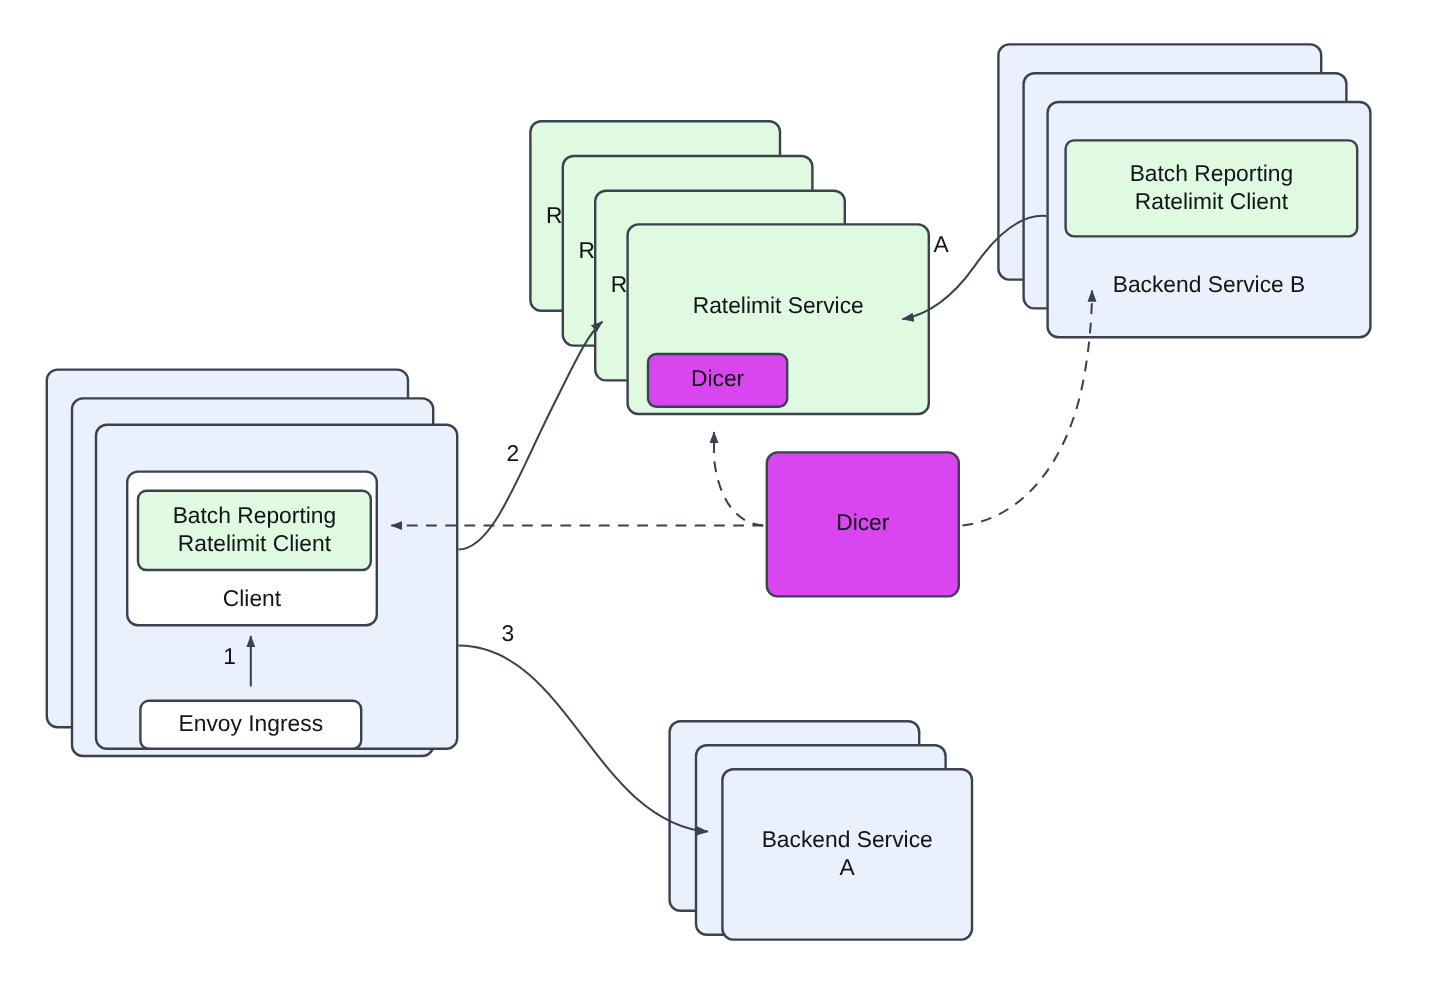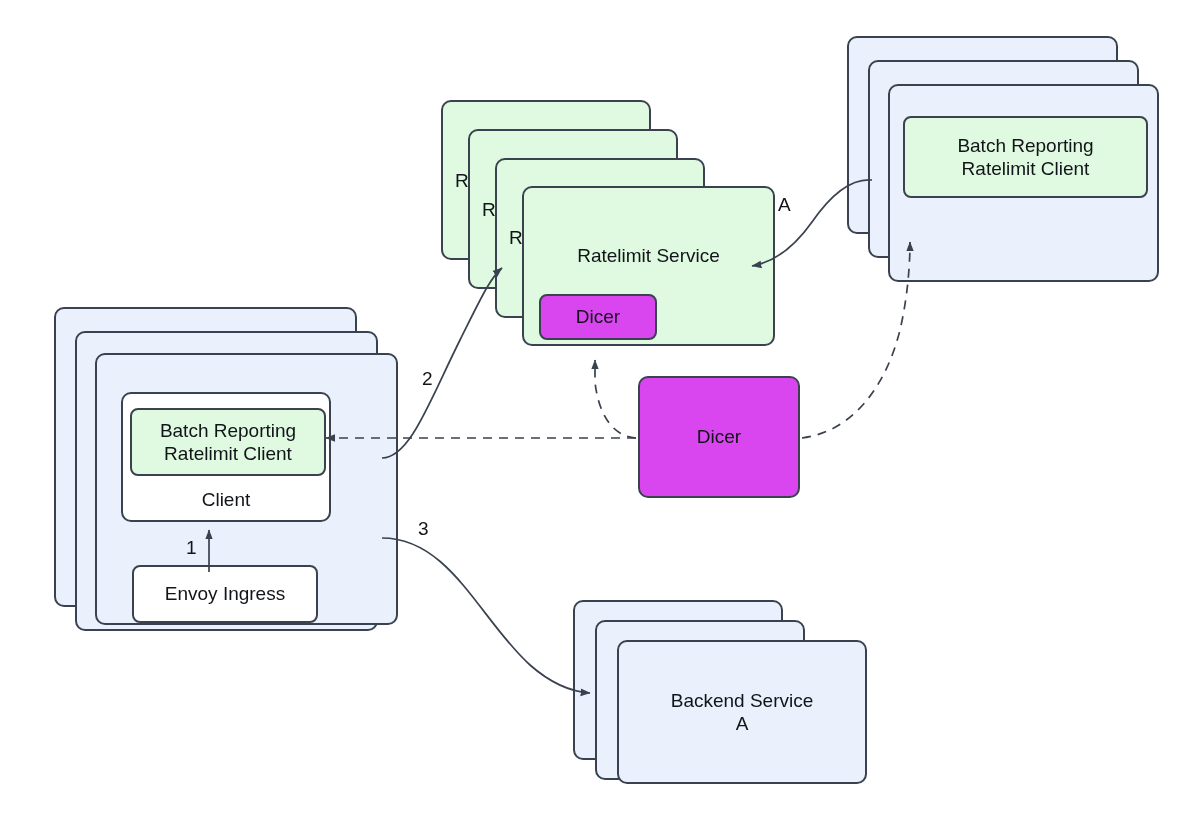--- a/index.html
+++ b/index.html
@@ -18,21 +18,21 @@
     border-radius:10px;
     display:flex;
     align-items:center;
     justify-content:center;
     text-align:center;
     color:#111418;
     font-size:19px;
     line-height:1.22;
     white-space:pre-line;
   }
-  .fill-blue{background:#EAF1FC;margin-left:16px;}
+  .fill-blue{background:#EAF1FC;}
   .fill-lightgreen{background:#E0FAE1;}
   .fill-green{background:#d946ef;}
   .fill-white{background:#FFFFFF;}
 
   
   .ghost{z-index:1;}
   .front{z-index:2;}
 
   
   .edge-label{
@@ -69,44 +69,45 @@
   <div class="edge-label" style="left:509px;top:227px;z-index:1;">R</div>
 
   <div class="node fill-blue ghost" style="left:831px;top:36px;width:271px;height:198px;"></div>
   <div class="node fill-blue ghost" style="left:852px;top:60px;width:271px;height:198px;"></div>
 
   <div class="node fill-blue front" style="left:872px;top:84px;width:271px;height:198px;display:block;">
     <div class="node fill-lightgreen" style="left:13px;top:30px;width:245px;height:82px;border-radius:8px;">
       <span>Batch Reporting
 Ratelimit Client</span>
     </div>
+    <div style="position:absolute;left:0;right:0;top:140px;text-align:center;font-size:19px;">Backend Service B</div>
   </div>
 
   <div class="node fill-blue ghost" style="left:38px;top:307px;width:303px;height:300px;"></div>
   <div class="node fill-blue ghost" style="left:59px;top:331px;width:303px;height:300px;"></div>
 
   <div class="node fill-blue front" style="left:79px;top:353px;width:303px;height:272px;display:block;">
 
     <div class="node fill-white" style="left:24px;top:37px;width:210px;height:130px;display:block;">
       <div class="node fill-lightgreen" style="left:7px;top:14px;width:196px;height:68px;border-radius:8px;">
         <span>Batch Reporting
 Ratelimit Client</span>
       </div>
       <div style="position:absolute;left:0;right:0;top:94px;text-align:center;font-size:19px;">Client</div>
     </div>
 
-    <div class="node fill-white" style="left:35px;top:210px;width:186px;height:58px;border-radius:8px;">
+    <div class="node fill-white" style="left:35px;top:228px;width:186px;height:42px;border-radius:8px;">
       <span>Envoy Ingress</span>
     </div>
   </div>
 
   <div class="node fill-blue ghost" style="left:557px;top:600px;width:210px;height:160px;"></div>
   <div class="node fill-blue ghost" style="left:579px;top:620px;width:210px;height:160px;"></div>
 
-  <div class="node fill-blue front" style="left:601px;top:640px;width:250px;height:144px;">
+  <div class="node fill-blue front" style="left:601px;top:640px;width:210px;height:144px;">
     <span>Backend Service
 A</span>
   </div>
 
   <div class="node fill-green front" style="left:638px;top:376px;width:162px;height:122px;">
     <span>Dicer</span>
   </div>
 
   <svg id="edges" viewBox="0 0 1200 820" xmlns="http://www.w3.org/2000/svg">
     <defs>

